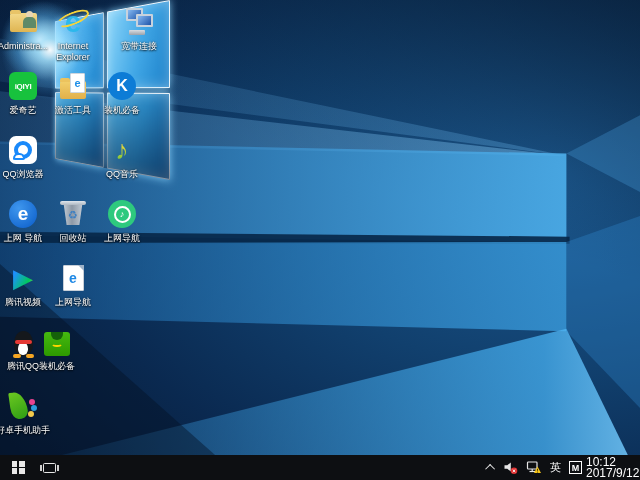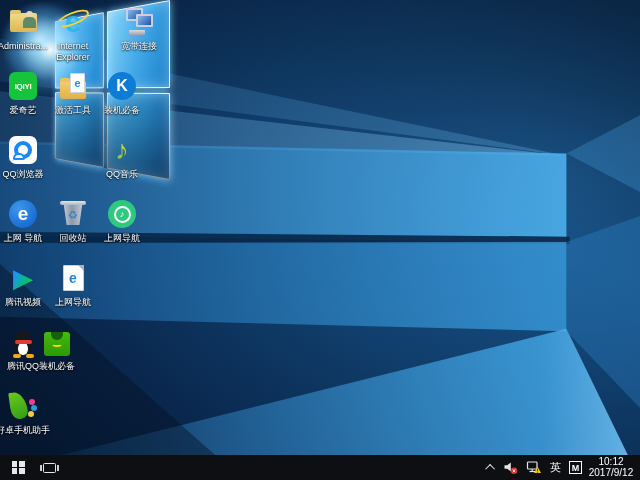--- a/index.html
+++ b/index.html
@@ -155,21 +155,21 @@
   .tv-rect { width:13px; height:10px; border:1.2px solid #e6e6e6; border-radius:1.5px; position:relative; }
   .tv-rect::before, .tv-rect::after { content:""; position:absolute; top:1.5px; width:2px; height:5.5px; background:#cfcfcf; }
   .tv-rect::before { left:-4px; } .tv-rect::after { right:-4px; }
   .tb-spacer { flex:1; }
   .tray { display:flex; align-items:center; height:25px; }
   .tray-item { height:25px; display:flex; align-items:center; justify-content:center; padding:0 4px; }
   .chev { width:7px; height:7px; border-left:1.6px solid #e6e6e6; border-top:1.6px solid #e6e6e6; transform:rotate(45deg) translateY(2px); }
   .ime-lang { color:#fff; font-size:11px; line-height:25px; }
   .ime-mode { width:13px; height:13px; border:1px solid #fff; color:#fff; font-size:9px; font-weight:bold;
       display:flex; align-items:center; justify-content:center; }
-  .clock { width:54px; text-align:center; color:#fff; font-size:10px; line-height:10.5px; padding-right:4px; }
+  .clock { width:54px; color:#fff; font-size:12px; line-height:10.5px; padding-right:4px; }
 </style>
 </head>
 <body>
 
 <div class="desktop">
 
   <div class="wp">
     <div class="wp-base"></div>
     <div class="wp-topdark"></div>
     <div class="wp-beam2"></div>

